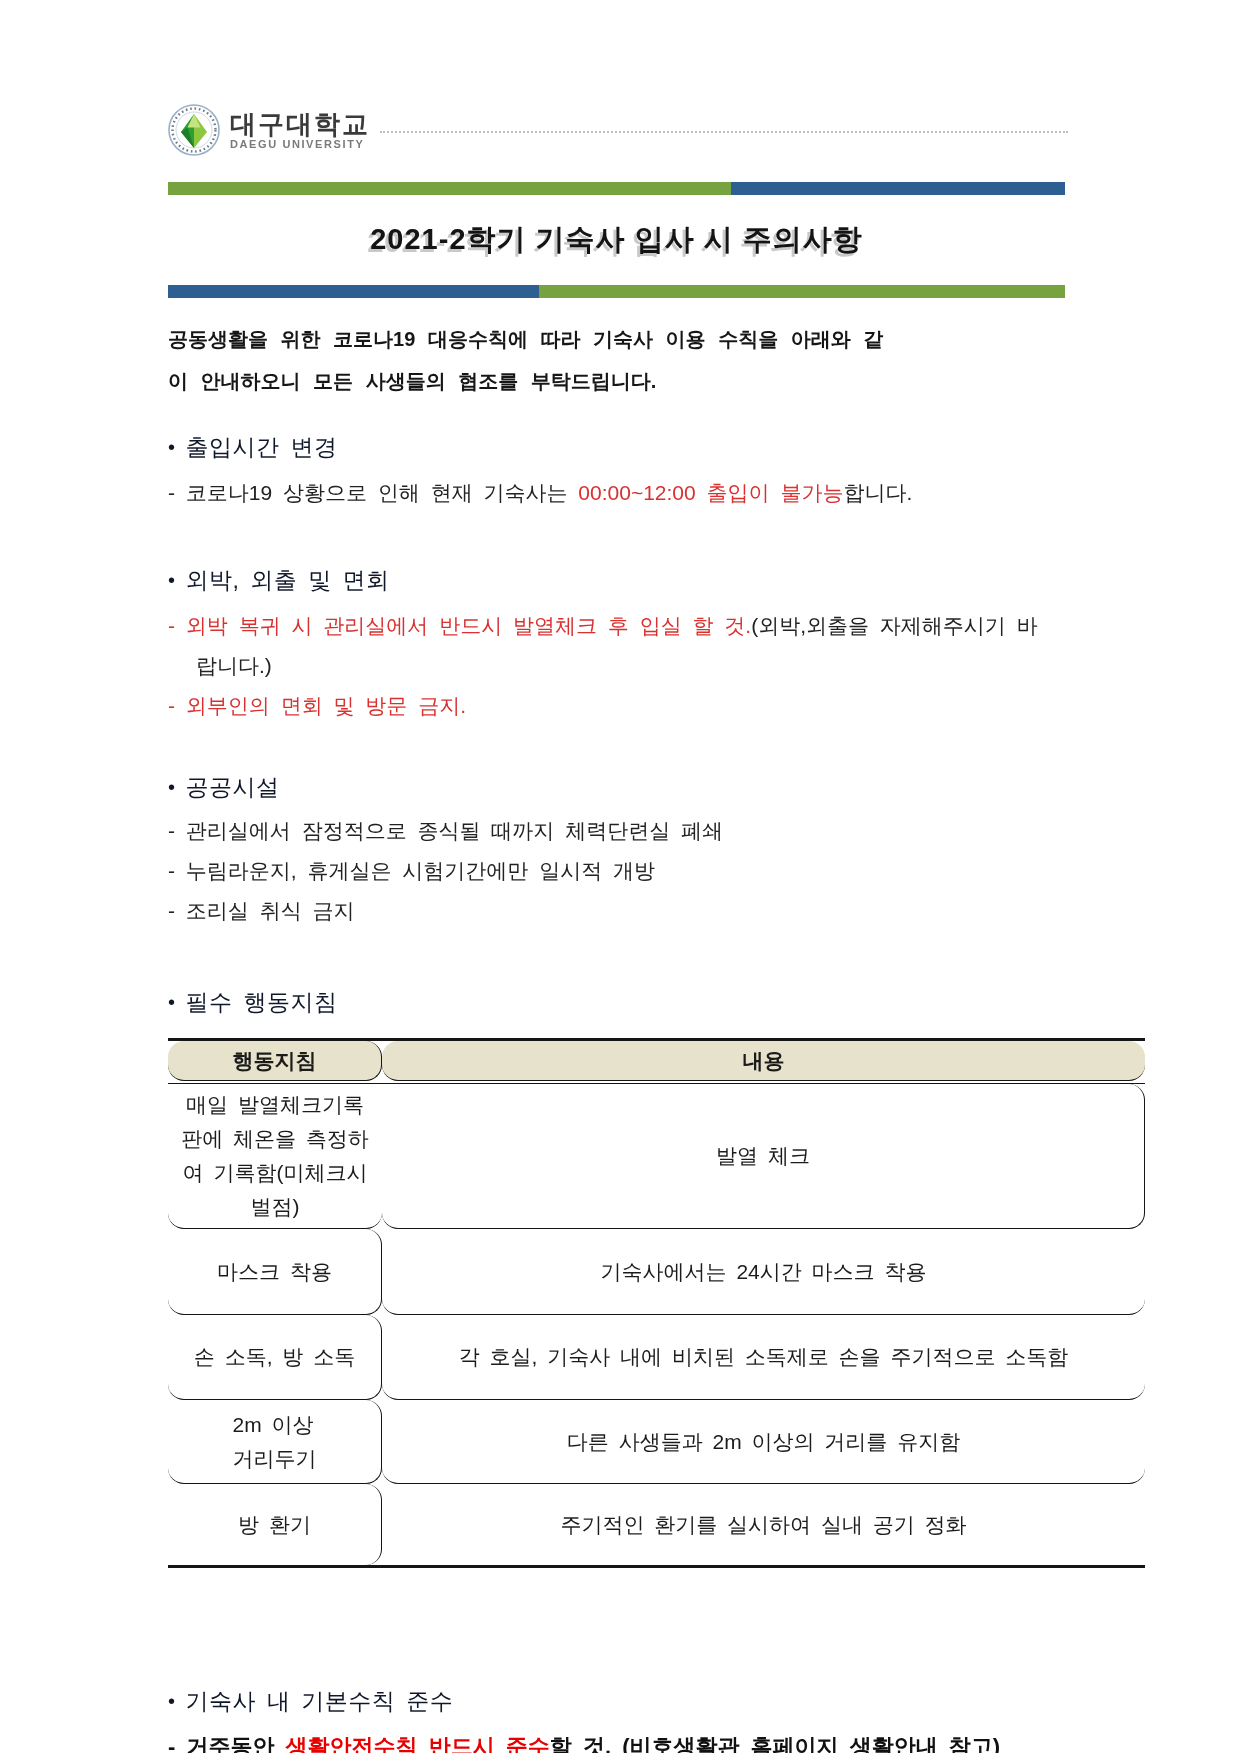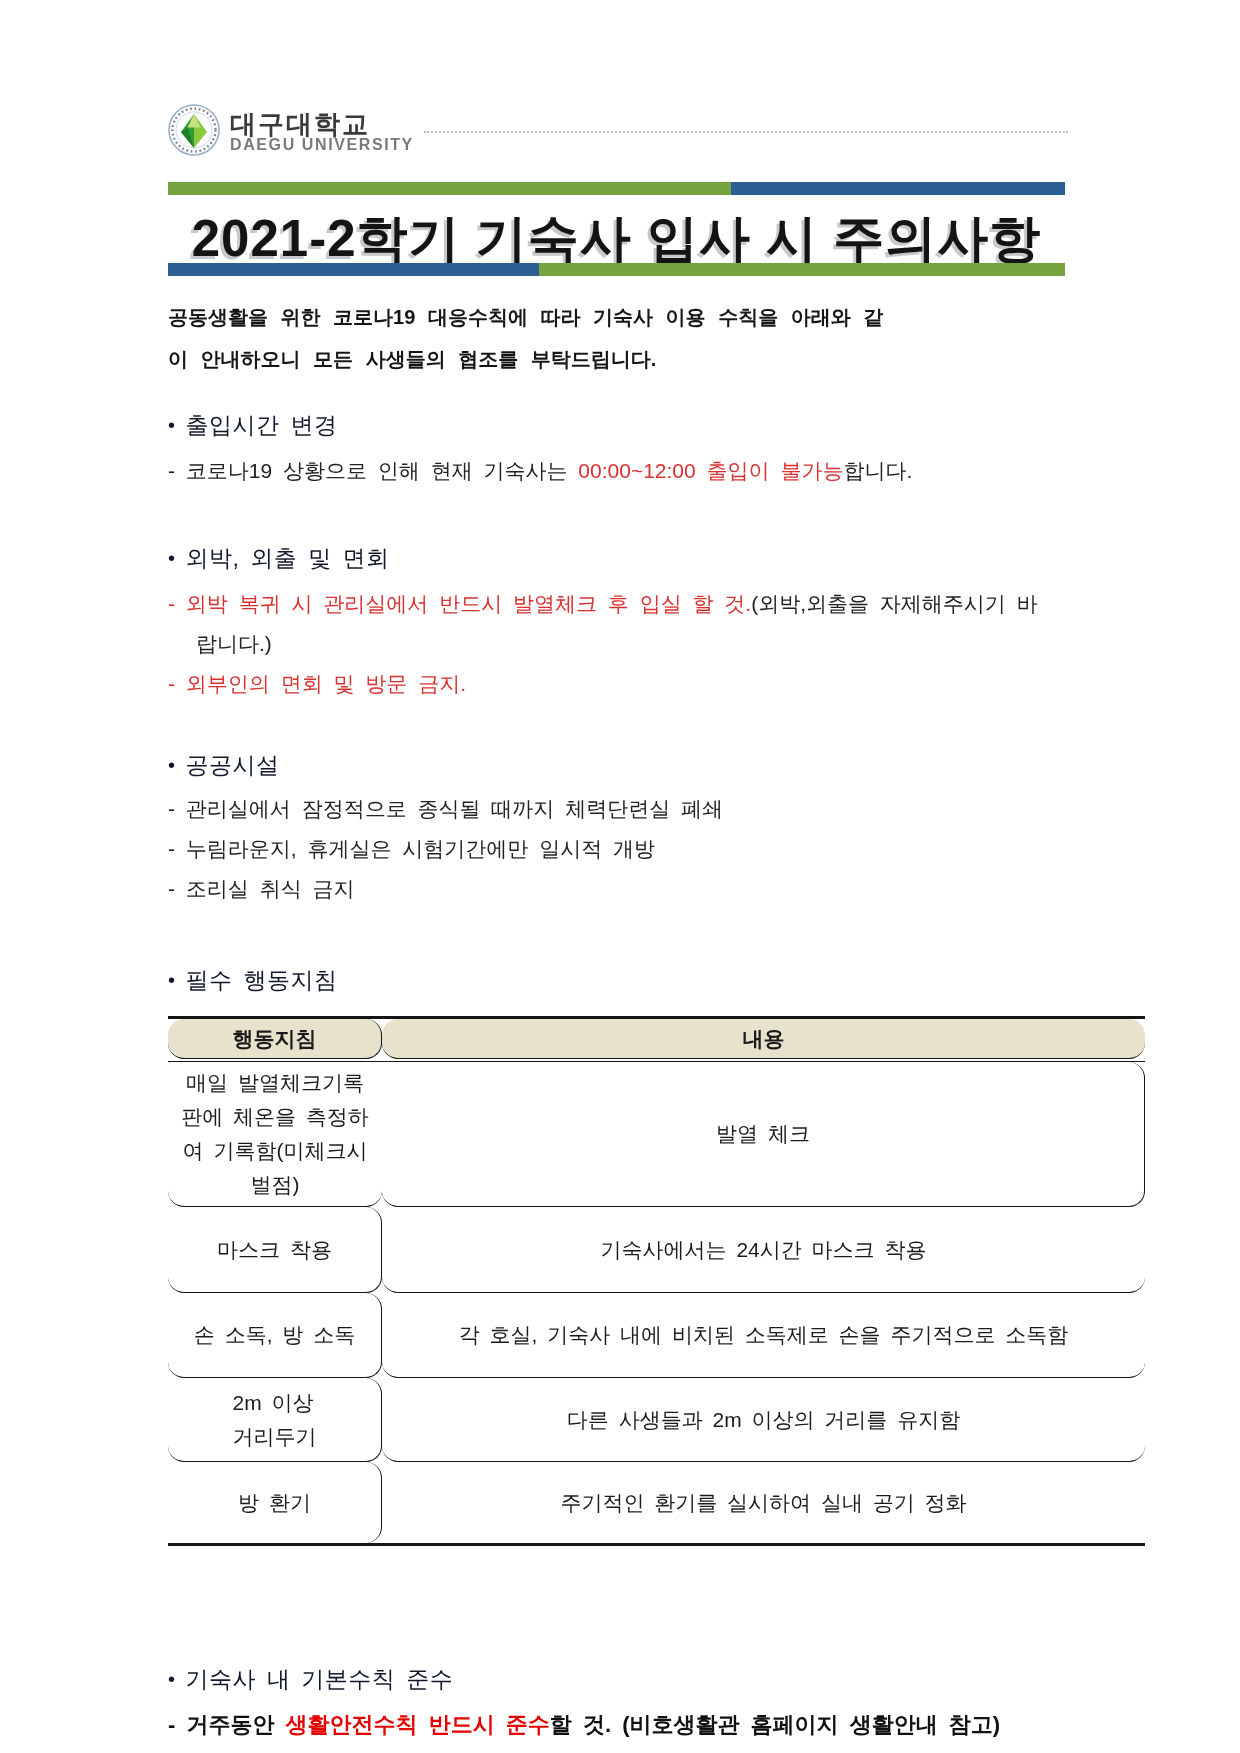--- a/index.html
+++ b/index.html
@@ -18,33 +18,33 @@
     font-family:"Liberation Sans","DejaVu Sans",sans-serif;
     color:var(--ink);
   }
   .page{padding-left:168px;padding-right:70px;}
 
   
   .doc-header{margin-top:104px;width:900px;display:flex;align-items:center;}
   .logo{display:flex;align-items:center;gap:10px;flex:0 0 auto;}
   .seal{width:52px;height:52px;display:block;}
   .logo-text .ko{font-size:26px;font-weight:700;color:#3a3a3a;letter-spacing:2px;line-height:28px;}
-  .logo-text .en{font-size:16px;font-weight:700;color:#7a7a7a;letter-spacing:1.6px;line-height:13px;}
+  .logo-text .en{font-size:11px;font-weight:700;color:#7a7a7a;letter-spacing:1.6px;line-height:13px;}
   .dotted-line{flex:1 1 auto;height:0;border-top:2px dotted #bdbdbd;margin-left:10px;margin-top:4px;}
 
   
   .bar{width:897px;height:13px;display:flex;}
   .bar .seg{height:100%;display:block;}
   .bar-top{margin-top:26px;}
   .bar-top .g{width:62.8%;background:var(--green);}
   .bar-top .b{width:37.2%;background:var(--blue);}
   .doc-title{
     width:897px;text-align:center;
-    margin-top:20px;
-    font-size:51px;line-height:48px;font-weight:700;letter-spacing:1px;color:#141414;
+    margin-top:20px;margin-bottom:22px;
+    font-size:29px;line-height:48px;font-weight:700;letter-spacing:1px;color:#141414;
     text-shadow:-3px 3px 0 var(--shadow);
   }
   .bar-bottom .b{width:41.4%;background:var(--blue);}
   .bar-bottom .g{width:58.6%;background:var(--green);}
 
   
   .intro{
     margin-top:20px;width:815px;
     font-size:20px;font-weight:600;line-height:42px;word-spacing:7px;color:#161616;
   }

